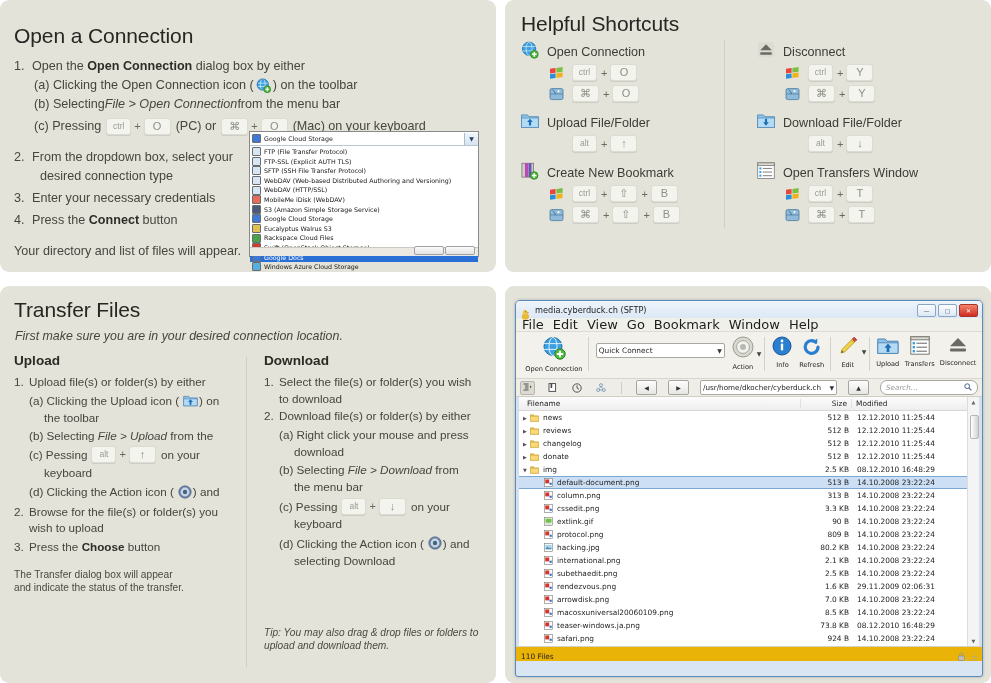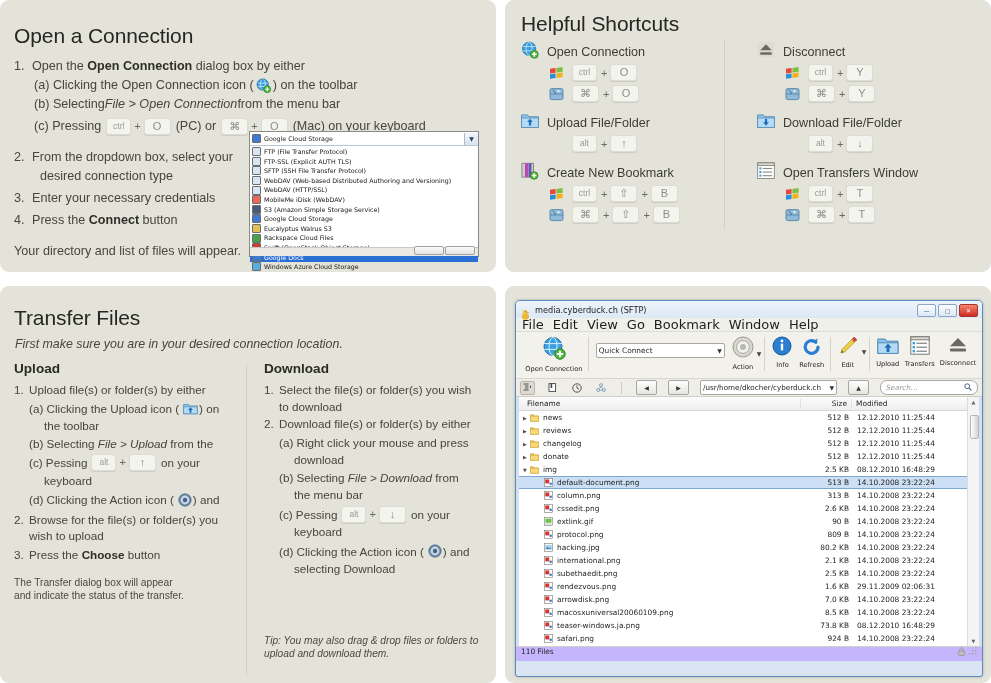--- a/index.html
+++ b/index.html
@@ -113,21 +113,21 @@
     background:#cfcfc4;
   }
   .sc-item{margin-bottom:9px;}
   .sc-head{display:flex;align-items:center;height:20px;}
   .sc-head .lbl{margin-left:8px;font-size:12.6px;color:#3c3c36;}
   .sc-keys{display:flex;align-items:center;height:21px;padding-left:28px;}
   .sc-keys .keycap{margin-right:2px;}
   .os-ico{width:15px;height:14px;margin-right:7px;flex:0 0 15px;}
 
   
-  #panel-transfer .inner{padding:12px 0 0 14px;margin-top:8px;}
+  #panel-transfer .inner{padding:12px 0 0 14px;}
   .subtitle{
     font-style:italic;font-size:12.4px;color:#46463f;margin:7px 0 10px 1px;
   }
   .tf-cols{display:flex;position:relative;}
   .tf-col{width:228px;}
   .tf-col.right{padding-left:22px;width:232px;}
   .tf-div{
     position:absolute;left:232px;top:4px;width:1px;height:310px;background:#cfcfc4;
   }
   .tf-h{font-size:13.6px;font-weight:700;color:#2b2b26;margin-bottom:6px;}
@@ -243,22 +243,22 @@
     position:absolute;right:0;top:0;width:11px;height:100%;
     background:#f4f4f4;border-left:1px solid #dcdcdc;
   }
   .sc-arrow{height:10px;display:flex;align-items:center;justify-content:center;font-size:5px;color:#666;}
   .sc-thumb{
     position:absolute;top:18px;left:2px;width:7px;height:22px;
     background:linear-gradient(90deg,#ffffff,#d2d2d2);
     border:1px solid #b6b6b6;border-radius:2px;
   }
   .statusbar{
-    height:14px;display:flex;align-items:flex-start;
-    background:#c4b5fd;border-top:1px solid #d3d1c8;
+    height:14px;display:flex;align-items:flex-end;
+    background:#eab308;border-top:1px solid #d3d1c8;
     padding:0 5px;font-size:7.4px;color:#1d1d1d;
   }
   .lock{margin-left:auto;width:7px;height:9px;}
   .grip{width:8px;height:8px;margin-left:4px;}
 </style>
 </head>
 <body>
 
 <div class="page">
 
@@ -984,21 +984,21 @@
             <span class="nm">
               <span style="width: 14px; flex: 0 0 14px;"></span>
               <span class="tri"></span>
               <span class="ficon"><svg width="9" height="9" viewBox="0 0 10 10">
                   <rect x="0.6" y="0.8" width="8.8" height="8.4" fill="#fff" stroke="#6a6a62" stroke-width="0.6"></rect>
                   <rect x="1.4" y="1.6" width="4.4" height="4.4" fill="#d8342c"></rect>
                   <rect x="6.2" y="5.2" width="2.4" height="2.4" fill="#2a6fd6"></rect>
                 </svg></span>
               <span>cssedit.png</span>
             </span>
-            <span class="sz">2.6 KB</span>
+            <span class="sz">3.3 KB</span>
             <span class="md">14.10.2008 23:22:24</span>
             <span class="sb"></span>
           </div>
           <div class="row">
             <span class="nm">
               <span style="width: 14px; flex: 0 0 14px;"></span>
               <span class="tri"></span>
               <span class="ficon"><svg width="9" height="9" viewBox="0 0 10 10">
                   <rect x="0.6" y="0.8" width="8.8" height="8.4" fill="#fff" stroke="#6a6a62" stroke-width="0.6"></rect>
                   <rect x="1.6" y="1.8" width="6.8" height="4.6" fill="#6fc24a"></rect>

